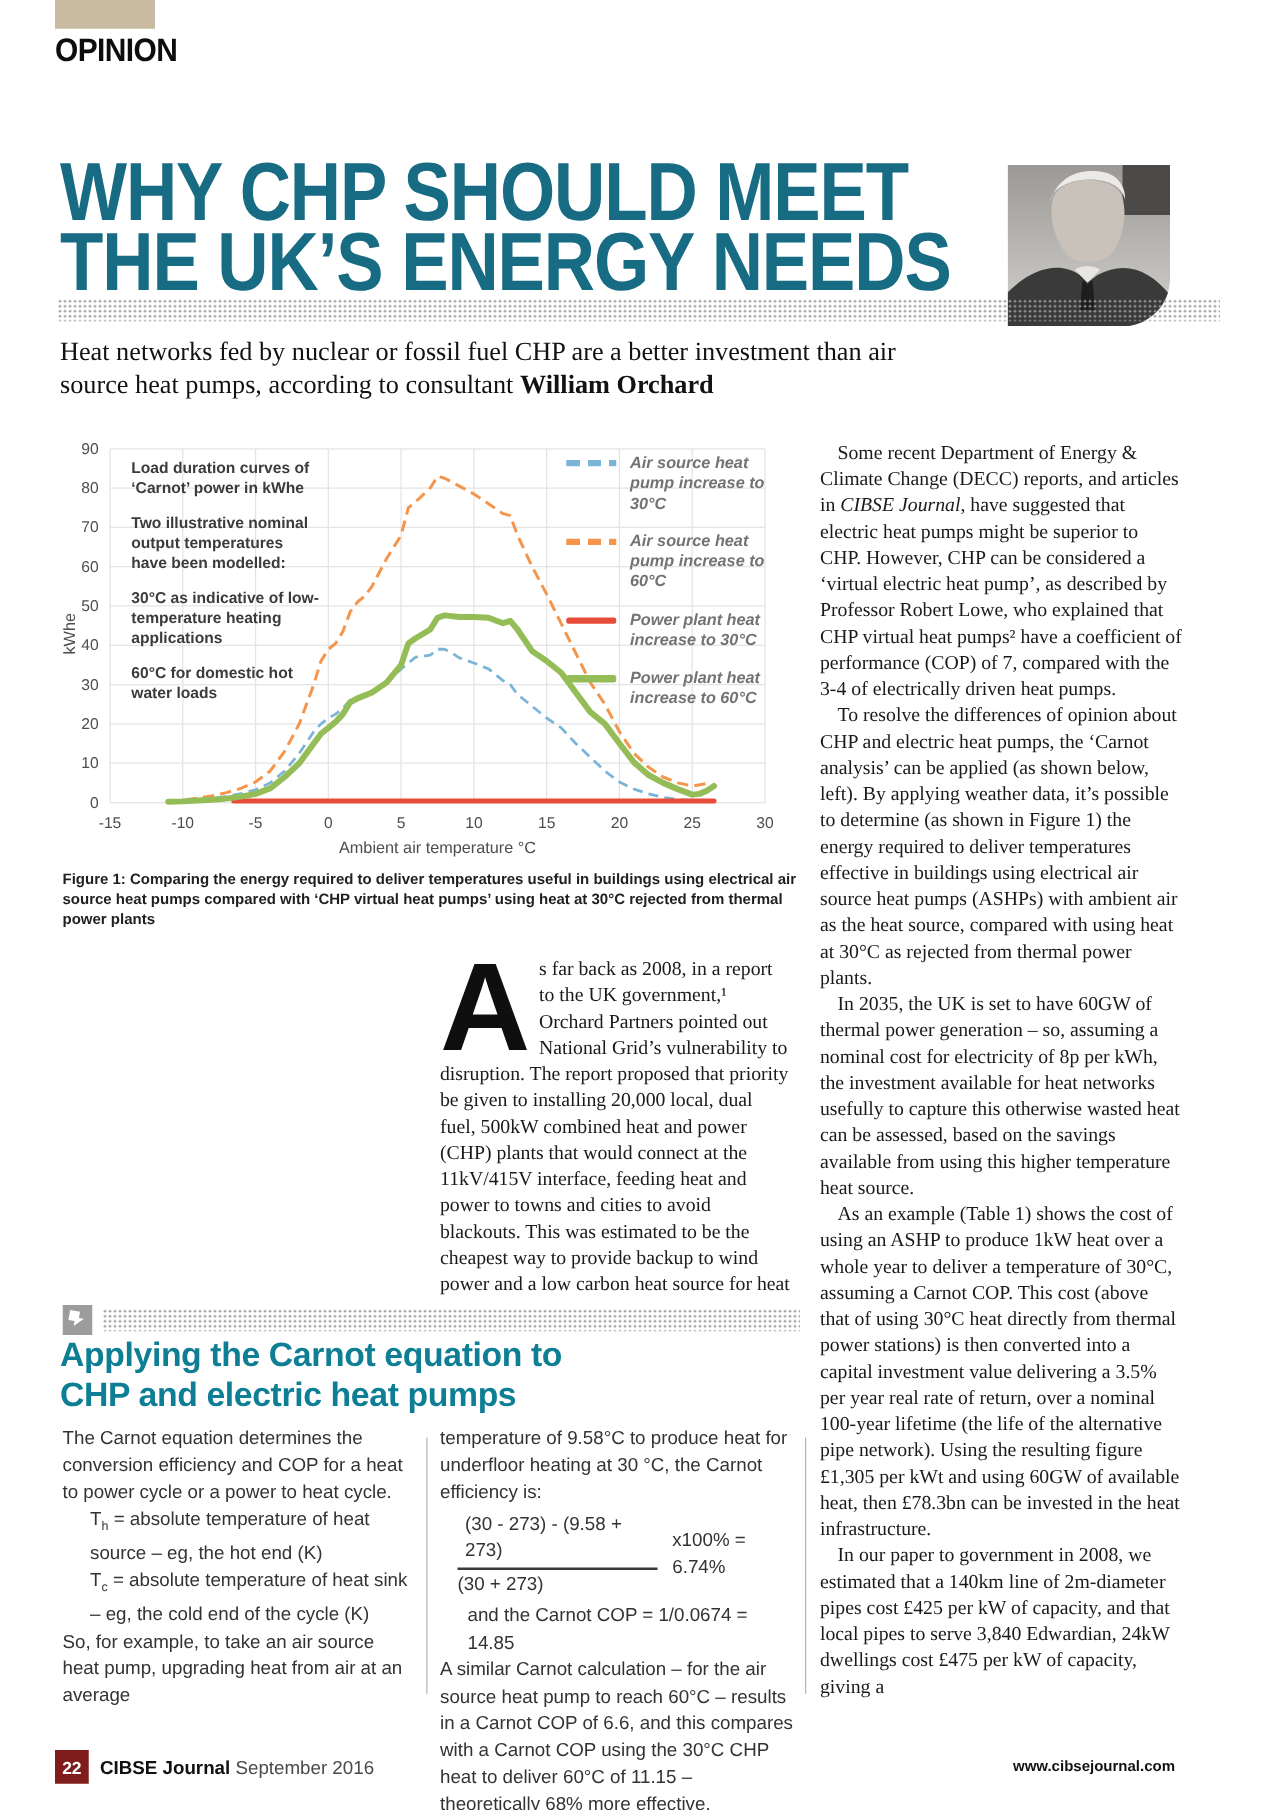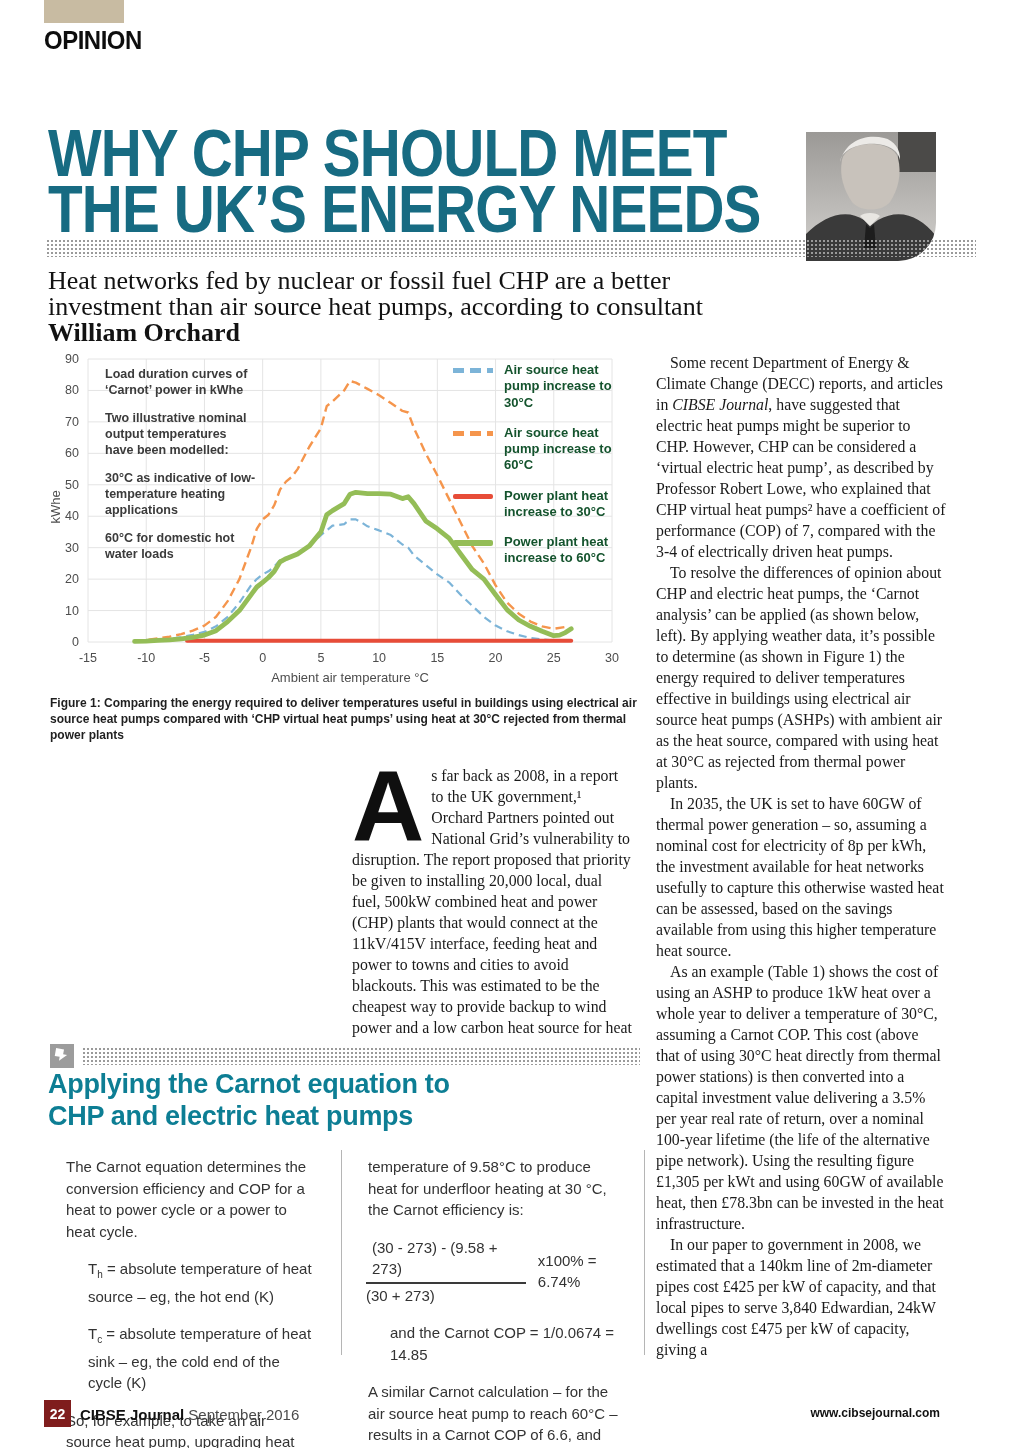--- a/index.html
+++ b/index.html
@@ -22,34 +22,34 @@
   .author-photo svg{display:block;}
 
   
   .dotted-band{background-image:radial-gradient(#9a9a9a 0.8px,transparent 1px);
                background-size:4px 4px;}
   .band-top{position:absolute;left:46px;top:239px;width:930px;height:18px;}
   .band-section{position:absolute;left:82px;top:1047px;width:558px;height:18px;}
 
   
   .standfirst{position:absolute;left:48px;top:268px;width:700px;margin:0;
-              font-family:"Liberation Serif",serif;font-size:26px;line-height:26px;color:#121212;}
+              font-family:"Liberation Serif",serif;font-size:21px;line-height:26px;color:#121212;}
   .standfirst b{font-weight:700;}
 
   
   .chart{position:absolute;left:50px;top:352px;width:590px;height:335px;}
   #chart-svg{position:absolute;left:0;top:0;}
   #chart-svg text{font-family:"Liberation Sans",sans-serif;}
   .axis-title{font-size:13px;fill:#4d4d4d;}
   .chart-annotations{position:absolute;left:55px;top:14px;width:152px;}
   .chart-annotations p{margin:0 0 12px 0;font-size:12.5px;line-height:1.28;font-weight:600;color:#3b3b3b;}
   .chart-legend{position:absolute;left:403px;top:10px;width:180px;}
   .legend-item{display:flex;align-items:flex-start;margin-bottom:14px;}
   .legend-sample{width:40px;flex:none;margin-top:6px;margin-right:11px;}
-  .legend-label{font-size:13px;line-height:1.25;font-weight:600;color:#14532d;width:122px;}
+  .legend-label{font-size:13px;line-height:1.25;font-weight:600;color:#737373;width:122px;font-style:italic;}
 
   .caption{position:absolute;left:50px;top:696px;width:592px;margin:0;
            font-size:12px;line-height:1.32;font-weight:700;color:#1f1f1f;}
 
   
   .body-text{font-family:"Liberation Serif",serif;font-size:15.8px;line-height:21px;color:#1a1a1a;}
   .body-text p{margin:0;}
   .body-text p.indent{text-indent:14px;}
   .col-mid{position:absolute;left:352px;top:765px;width:282px;}
   .col-right{position:absolute;left:656px;top:352px;width:290px;}
@@ -57,21 +57,21 @@
            font-weight:800;letter-spacing:-3px;color:#0f0f0f;margin:2px 10px 0 0;}
   .journal-italic{font-style:italic;}
 
   
   .section-marker{position:absolute;left:50px;top:1044px;width:24px;height:24px;}
   .section-heading{position:absolute;left:48px;top:1068px;margin:0;color:#0d7e94;
                    font-size:27px;line-height:32px;font-weight:800;letter-spacing:-0.3px;}
 
   
   .carnot{font-size:15px;line-height:21.5px;color:#333;}
-  .carnot p{margin:16px;}
+  .carnot p{margin:0;}
   .carnot .def{padding-left:22px;}
   .carnot-left{position:absolute;left:50px;top:1140px;width:280px;}
   .carnot-mid{position:absolute;left:352px;top:1140px;width:284px;}
   .column-divider{position:absolute;width:1px;background:#b5b5b5;top:1150px;height:205px;}
   .divider-1{left:341px;} .divider-2{left:644px;}
   .fraction{display:flex;align-items:center;margin:4px 0 4px 14px;}
   .frac-stack{display:inline-block;text-align:left;}
   .frac-num{display:block;border-bottom:2px solid #3a3a3a;padding:0 6px 2px;}
   .frac-den{display:block;padding-top:1px;}
   .frac-suffix{margin-left:12px;}

